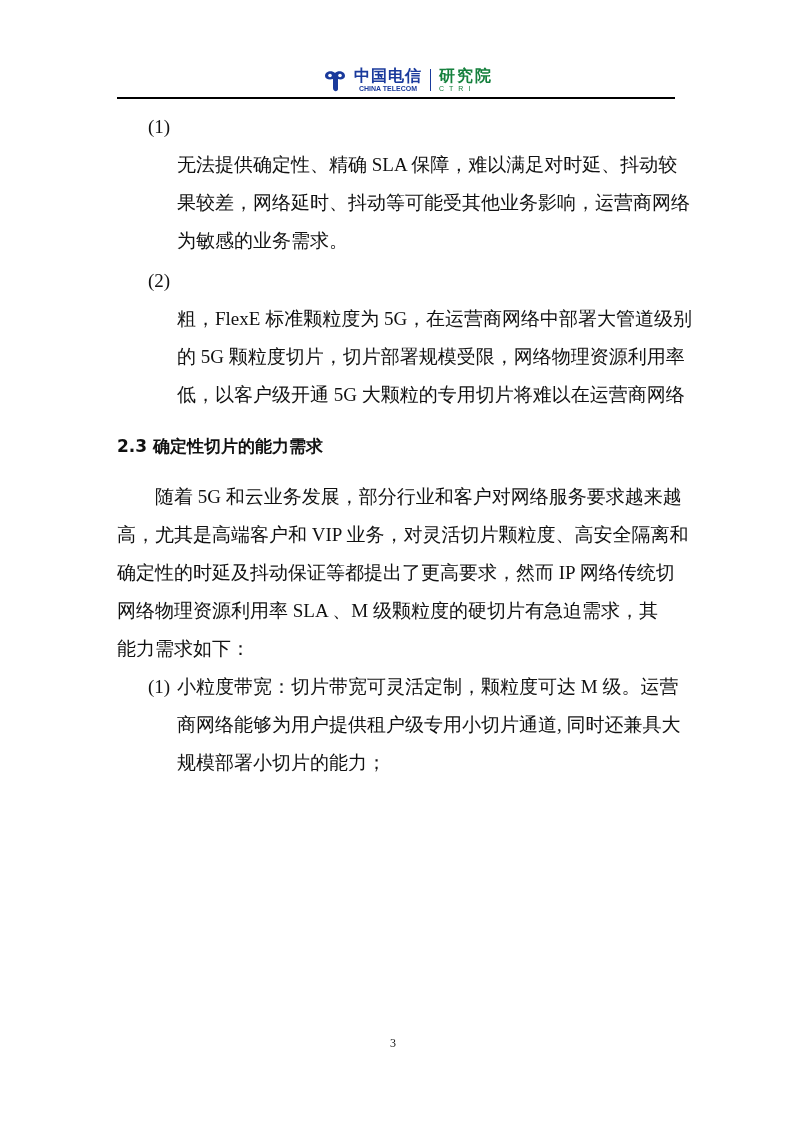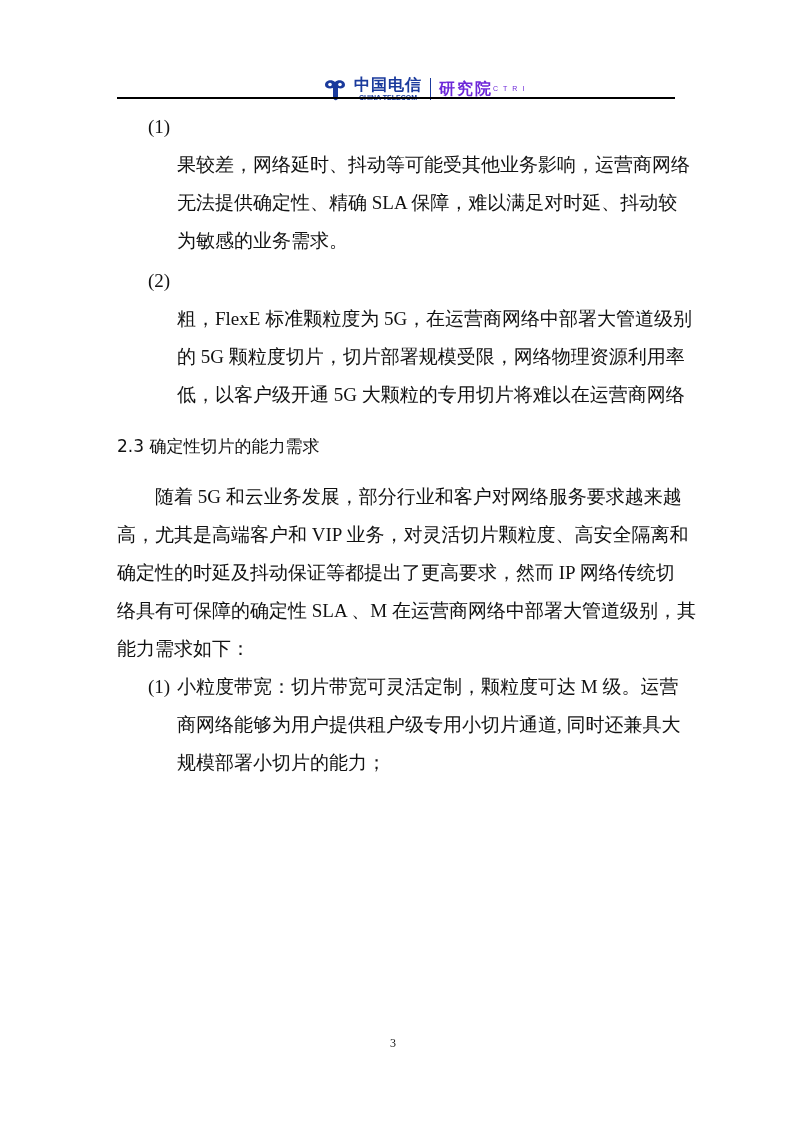--- a/index.html
+++ b/index.html
@@ -1,34 +1,34 @@
 <!DOCTYPE html>
 <html><head>
 <meta charset="utf-8">
 <style>
   html, body { margin:0; padding:0; background:#ffffff; }
   body { width:793px; height:1122px; position:relative; overflow:hidden;
          font-family:"Liberation Serif","DejaVu Serif",serif; color:#111; }
-  .header { position:absolute; left:0; top:68px; width:793px; height:40px; }
+  .header { position:absolute; left:0; top:59px; width:793px; height:40px; }
   .logo { position:absolute; left:322px; top:6px; height:30px; display:flex; align-items:center; }
   .logo-mark { width:26px; height:26px; margin-right:6px; }
   .logo-cn { display:flex; flex-direction:column; align-items:center; color:#1a3a9c; }
   .logo-cn .big { font-family:"DejaVu Sans",sans-serif; font-weight:bold; font-size:16px; letter-spacing:1px; line-height:18px; }
   .logo-cn .small { font-family:"Liberation Sans",sans-serif; font-weight:bold; font-size:7px; line-height:8px; }
   .logo-sep { width:1px; height:22px; background:#1a3a9c; margin:0 8px; }
-  .logo-ctri { display:flex; flex-direction:row; align-items:center; color:#6d28d9; }
+  .logo-ctri { display:flex; flex-direction:column; align-items:flex-start; color:#15803d; }
   .logo-ctri .big { font-family:"DejaVu Sans",sans-serif; font-weight:bold; font-size:16px; letter-spacing:2px; line-height:18px; }
   .logo-ctri .small { font-family:"Liberation Sans",sans-serif; font-size:7px; letter-spacing:5px; line-height:8px; }
   .rule { position:absolute; left:117px; top:97px; width:558px; height:1.5px; background:#000; }
   .content { position:absolute; left:117px; top:108px; width:560px; }
   .line { font-size:19px; line-height:38px; height:38px; white-space:nowrap; }
   .item { position:relative; }
   .item .num { position:absolute; left:31px; }
   .item .ln { padding-left:60px; }
-  .heading { font-family:"DejaVu Sans",sans-serif; font-weight:normal; font-size:17px; line-height:24px; margin-top:20px; margin-bottom:20px; }
+  .heading { font-family:"DejaVu Sans",sans-serif; font-weight:bold; font-size:17px; line-height:24px; margin-top:20px; margin-bottom:20px; }
   .para .ln.indent { padding-left:38px; }
   .footer-num { position:absolute; left:390px; top:1036px; font-size:12px; }
   .gap-item { height:2px; }
 </style>
 </head>
 <body>
 
 <div class="header">
   <div class="logo">
     <svg class="logo-mark" viewBox="0 0 26 26">
@@ -45,39 +45,39 @@
       <span class="big">研究院</span>
       <span class="small">CTRI</span>
     </div>
   </div>
 </div>
 <div class="rule"></div>
 
 <div class="content">
   <div class="item">
     <div class="line"><span class="num">(1)</span></div>
+    <div class="line"><span class="ln">无法提供确定性、精确 SLA 保障，难以满足对时延、抖动较</span></div>
     <div class="line"><span class="ln">果较差，网络延时、抖动等可能受其他业务影响，运营商网络</span></div>
-    <div class="line"><span class="ln">无法提供确定性、精确 SLA 保障，难以满足对时延、抖动较</span></div>
     <div class="line"><span class="ln">为敏感的业务需求。</span></div>
   </div>
   <div class="gap-item"></div>
   <div class="item">
     <div class="line"><span class="num">(2)</span></div>
     <div class="line"><span class="ln">粗，FlexE 标准颗粒度为 5G，在运营商网络中部署大管道级别</span></div>
     <div class="line"><span class="ln">的 5G 颗粒度切片，切片部署规模受限，网络物理资源利用率</span></div>
     <div class="line"><span class="ln">低，以客户级开通 5G 大颗粒的专用切片将难以在运营商网络</span></div>
   </div>
 
   <div class="heading">2.3 确定性切片的能力需求</div>
 
   <div class="para">
     <div class="line"><span class="ln indent">随着 5G 和云业务发展，部分行业和客户对网络服务要求越来越</span></div>
     <div class="line"><span class="ln">高，尤其是高端客户和 VIP 业务，对灵活切片颗粒度、高安全隔离和</span></div>
     <div class="line"><span class="ln">确定性的时延及抖动保证等都提出了更高要求，然而 IP 网络传统切</span></div>
-    <div class="line"><span class="ln">络具有可保障的确定性 SLA 、M 在运营商网络中部署大管道级别，其</span></div>
+    <div class="line"><span class="ln">网络物理资源利用率 SLA 、M 级颗粒度的硬切片有急迫需求，其</span></div>
     <div class="line"><span class="ln">能力需求如下：</span></div>
   </div>
 
   <div class="item">
     <div class="line"><span class="num">(1)</span><span class="ln">小粒度带宽：切片带宽可灵活定制，颗粒度可达 M 级。运营</span></div>
     <div class="line"><span class="ln">商网络能够为用户提供租户级专用小切片通道, 同时还兼具大</span></div>
     <div class="line"><span class="ln">规模部署小切片的能力；</span></div>
   </div>
 </div>
 

